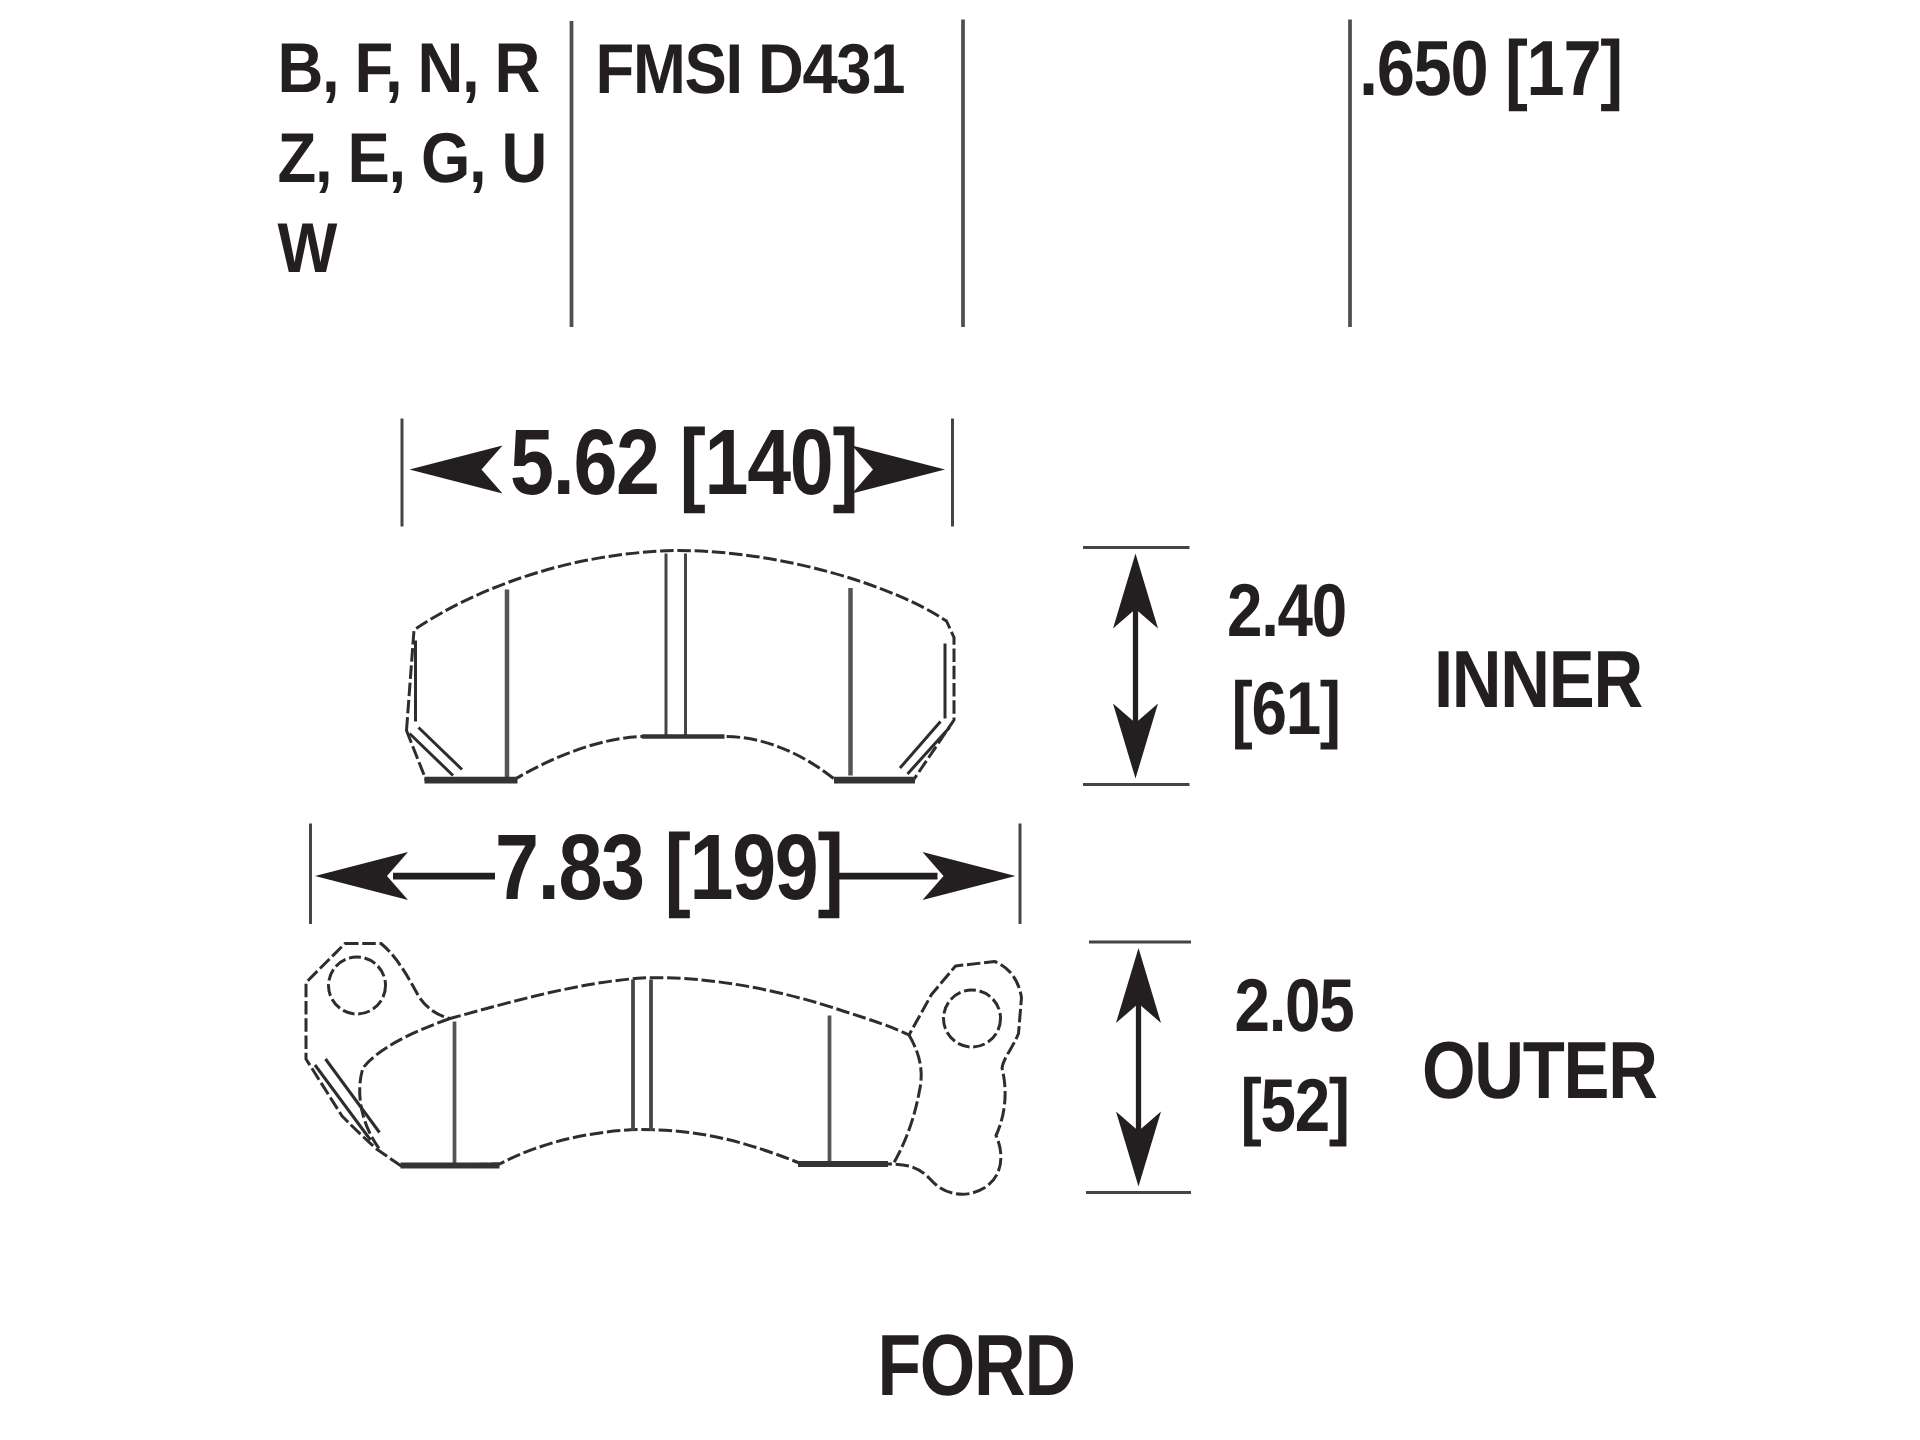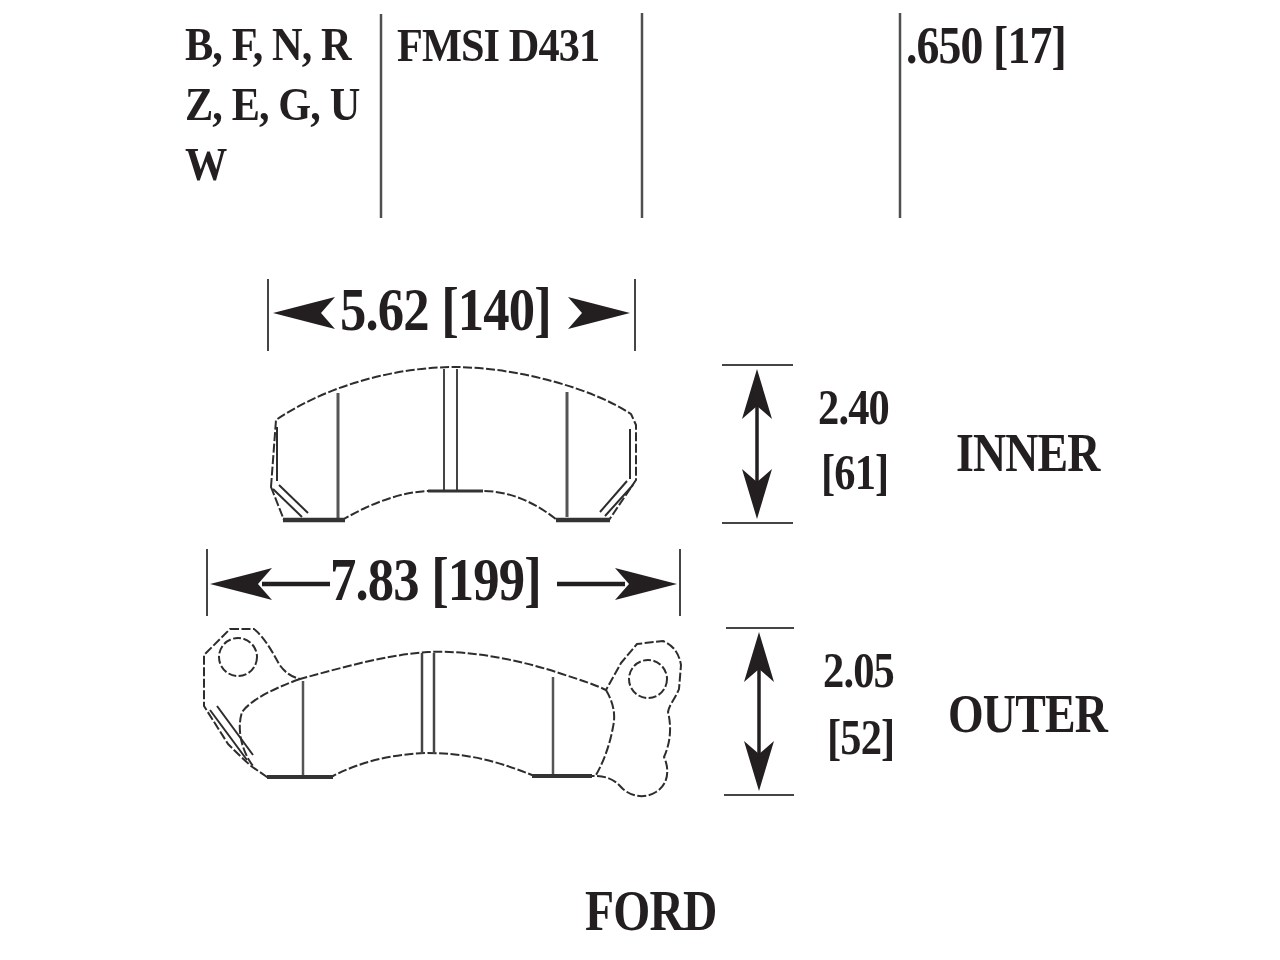--- a/index.html
+++ b/index.html
@@ -1,21 +1,21 @@
 <!DOCTYPE html>
 <html><head>
 <meta charset="utf-8">
 <style>
   html,body{margin:0;padding:0;}
   body{
     width:1280px;height:960px;position:relative;overflow:hidden;
     background:#ffffff;
     font-family:"Liberation Sans", sans-serif;
   }
-  .stage{position:absolute;inset:0;width:1280px;height:728px;font-family:Liberation Serif, serif;}
+  .stage{position:absolute;inset:0;width:1280px;height:728px;}
   svg.lineart{position:absolute;left:0;top:0;}
   .txt{
     position:absolute;
     font-weight:bold;
     color:#231f20;
     white-space:nowrap;
     line-height:1;
     letter-spacing:-1px;
     transform-origin:left top;
   }

